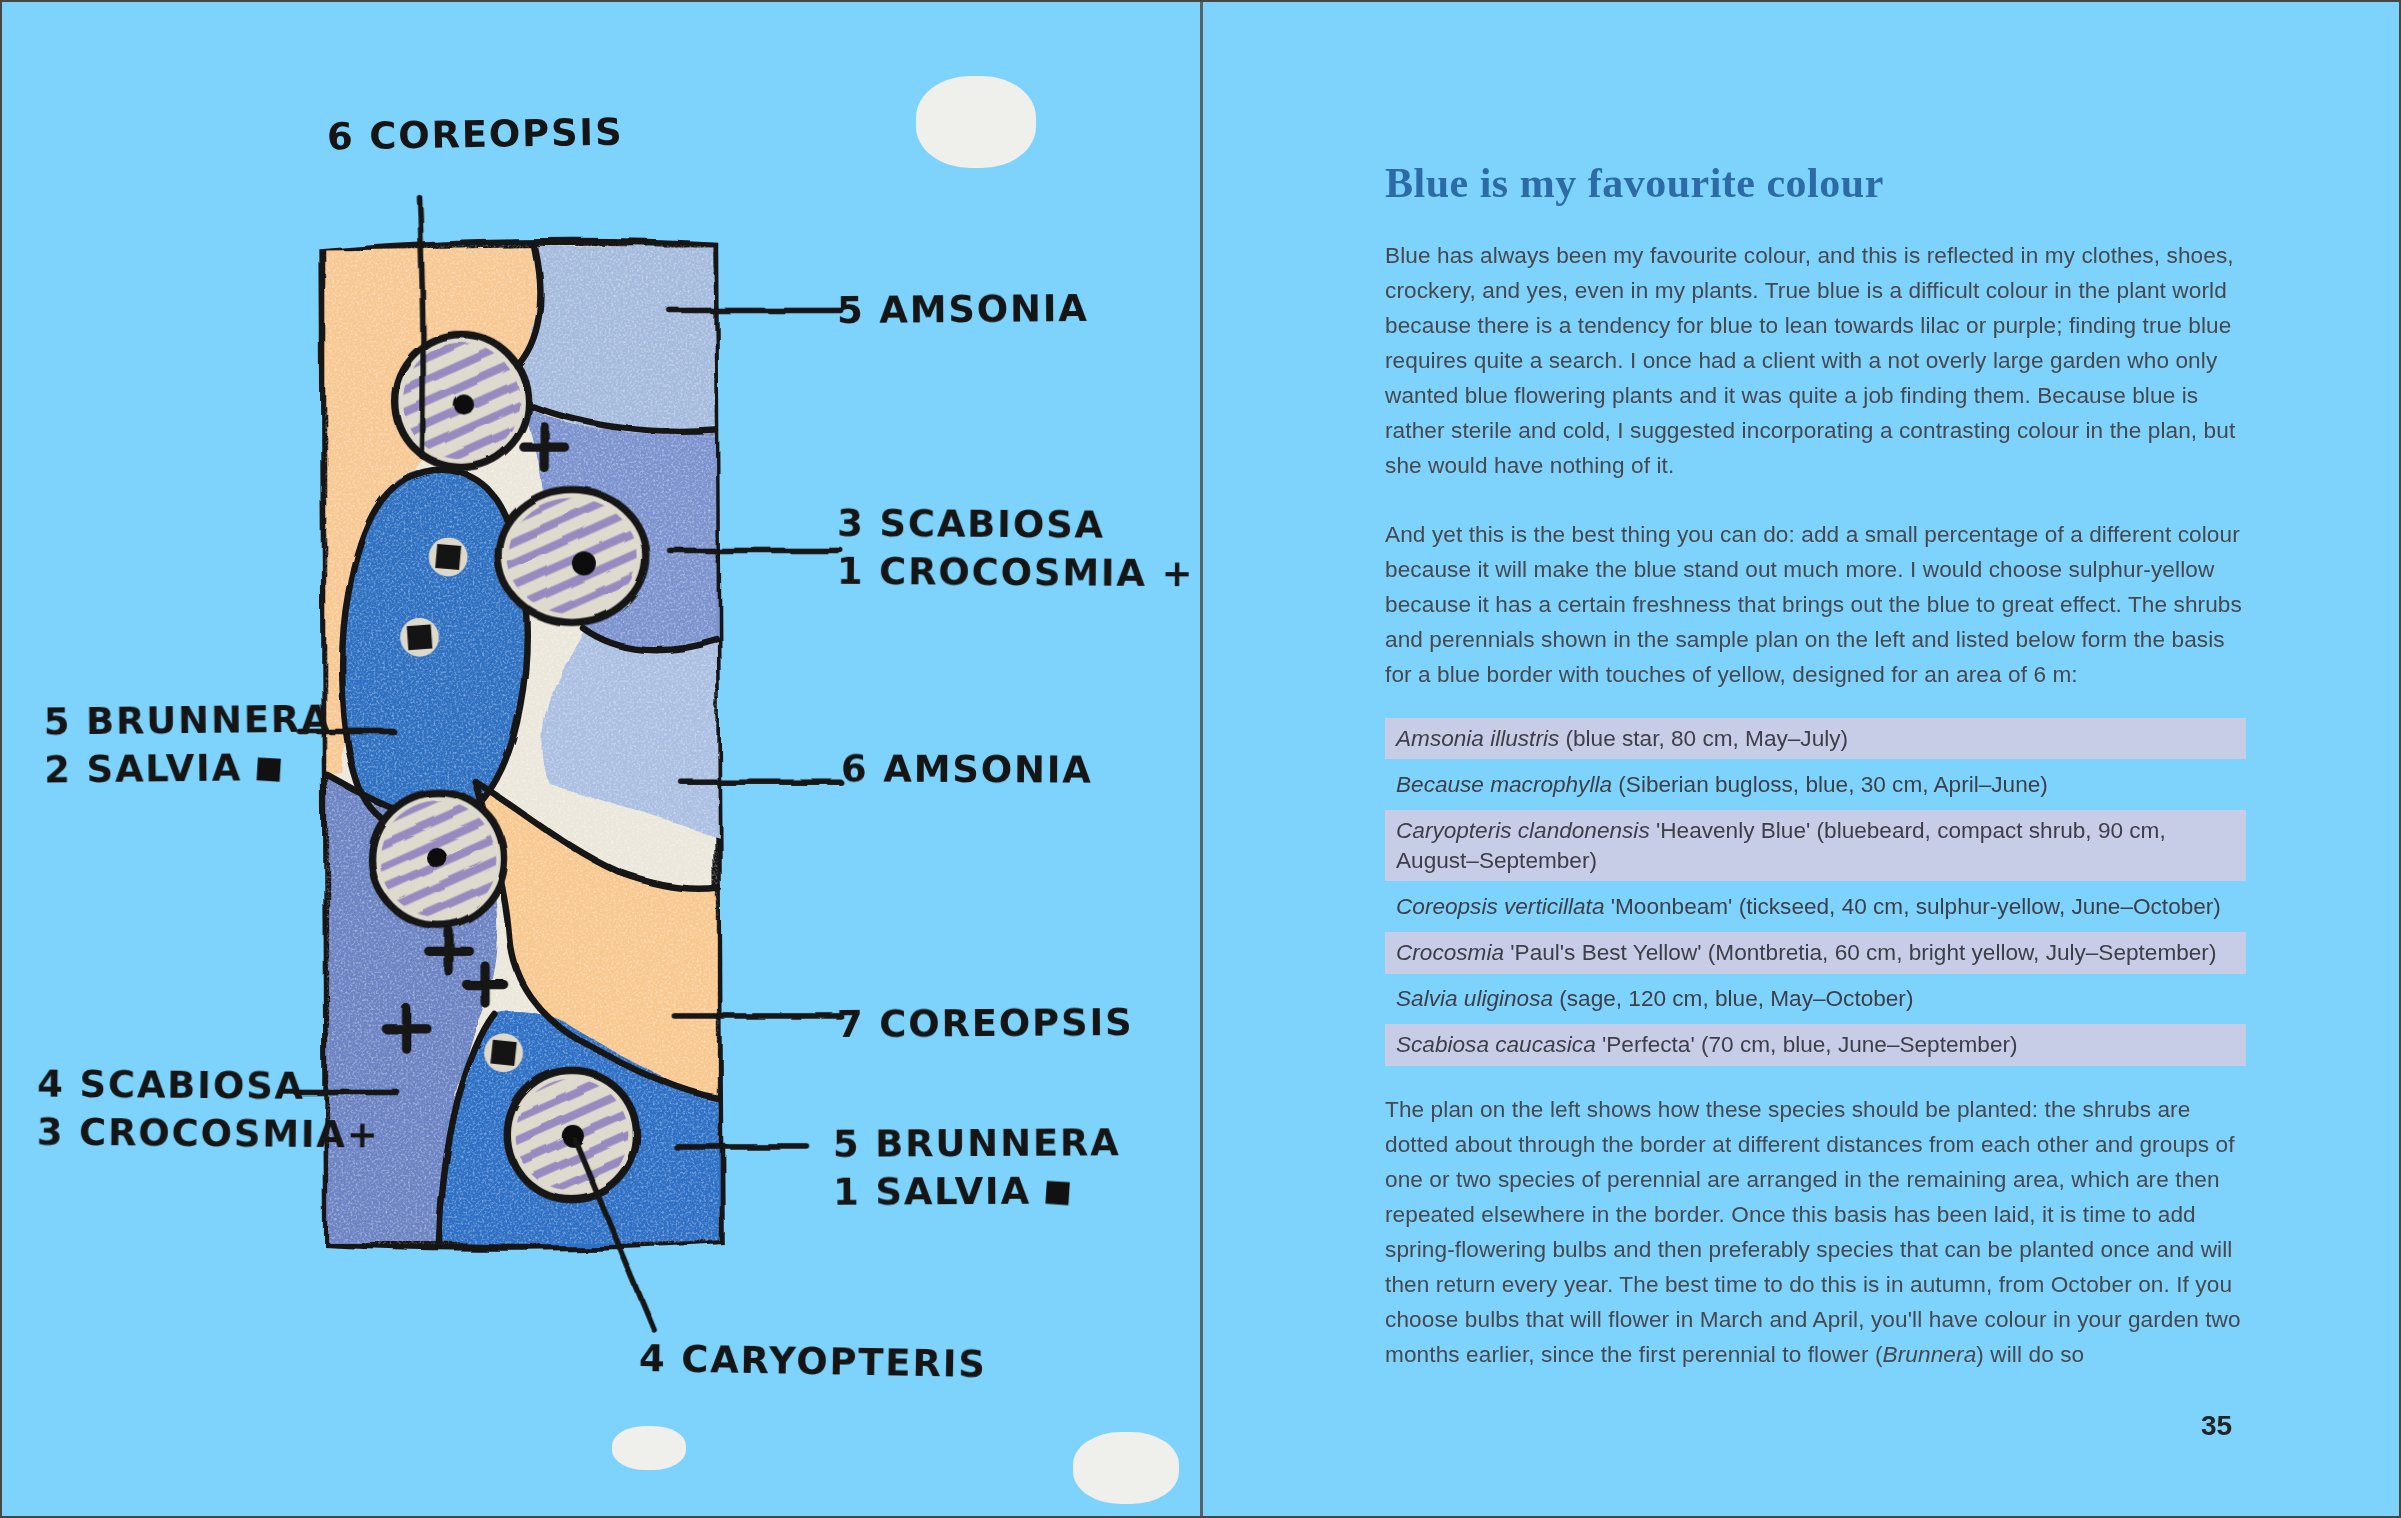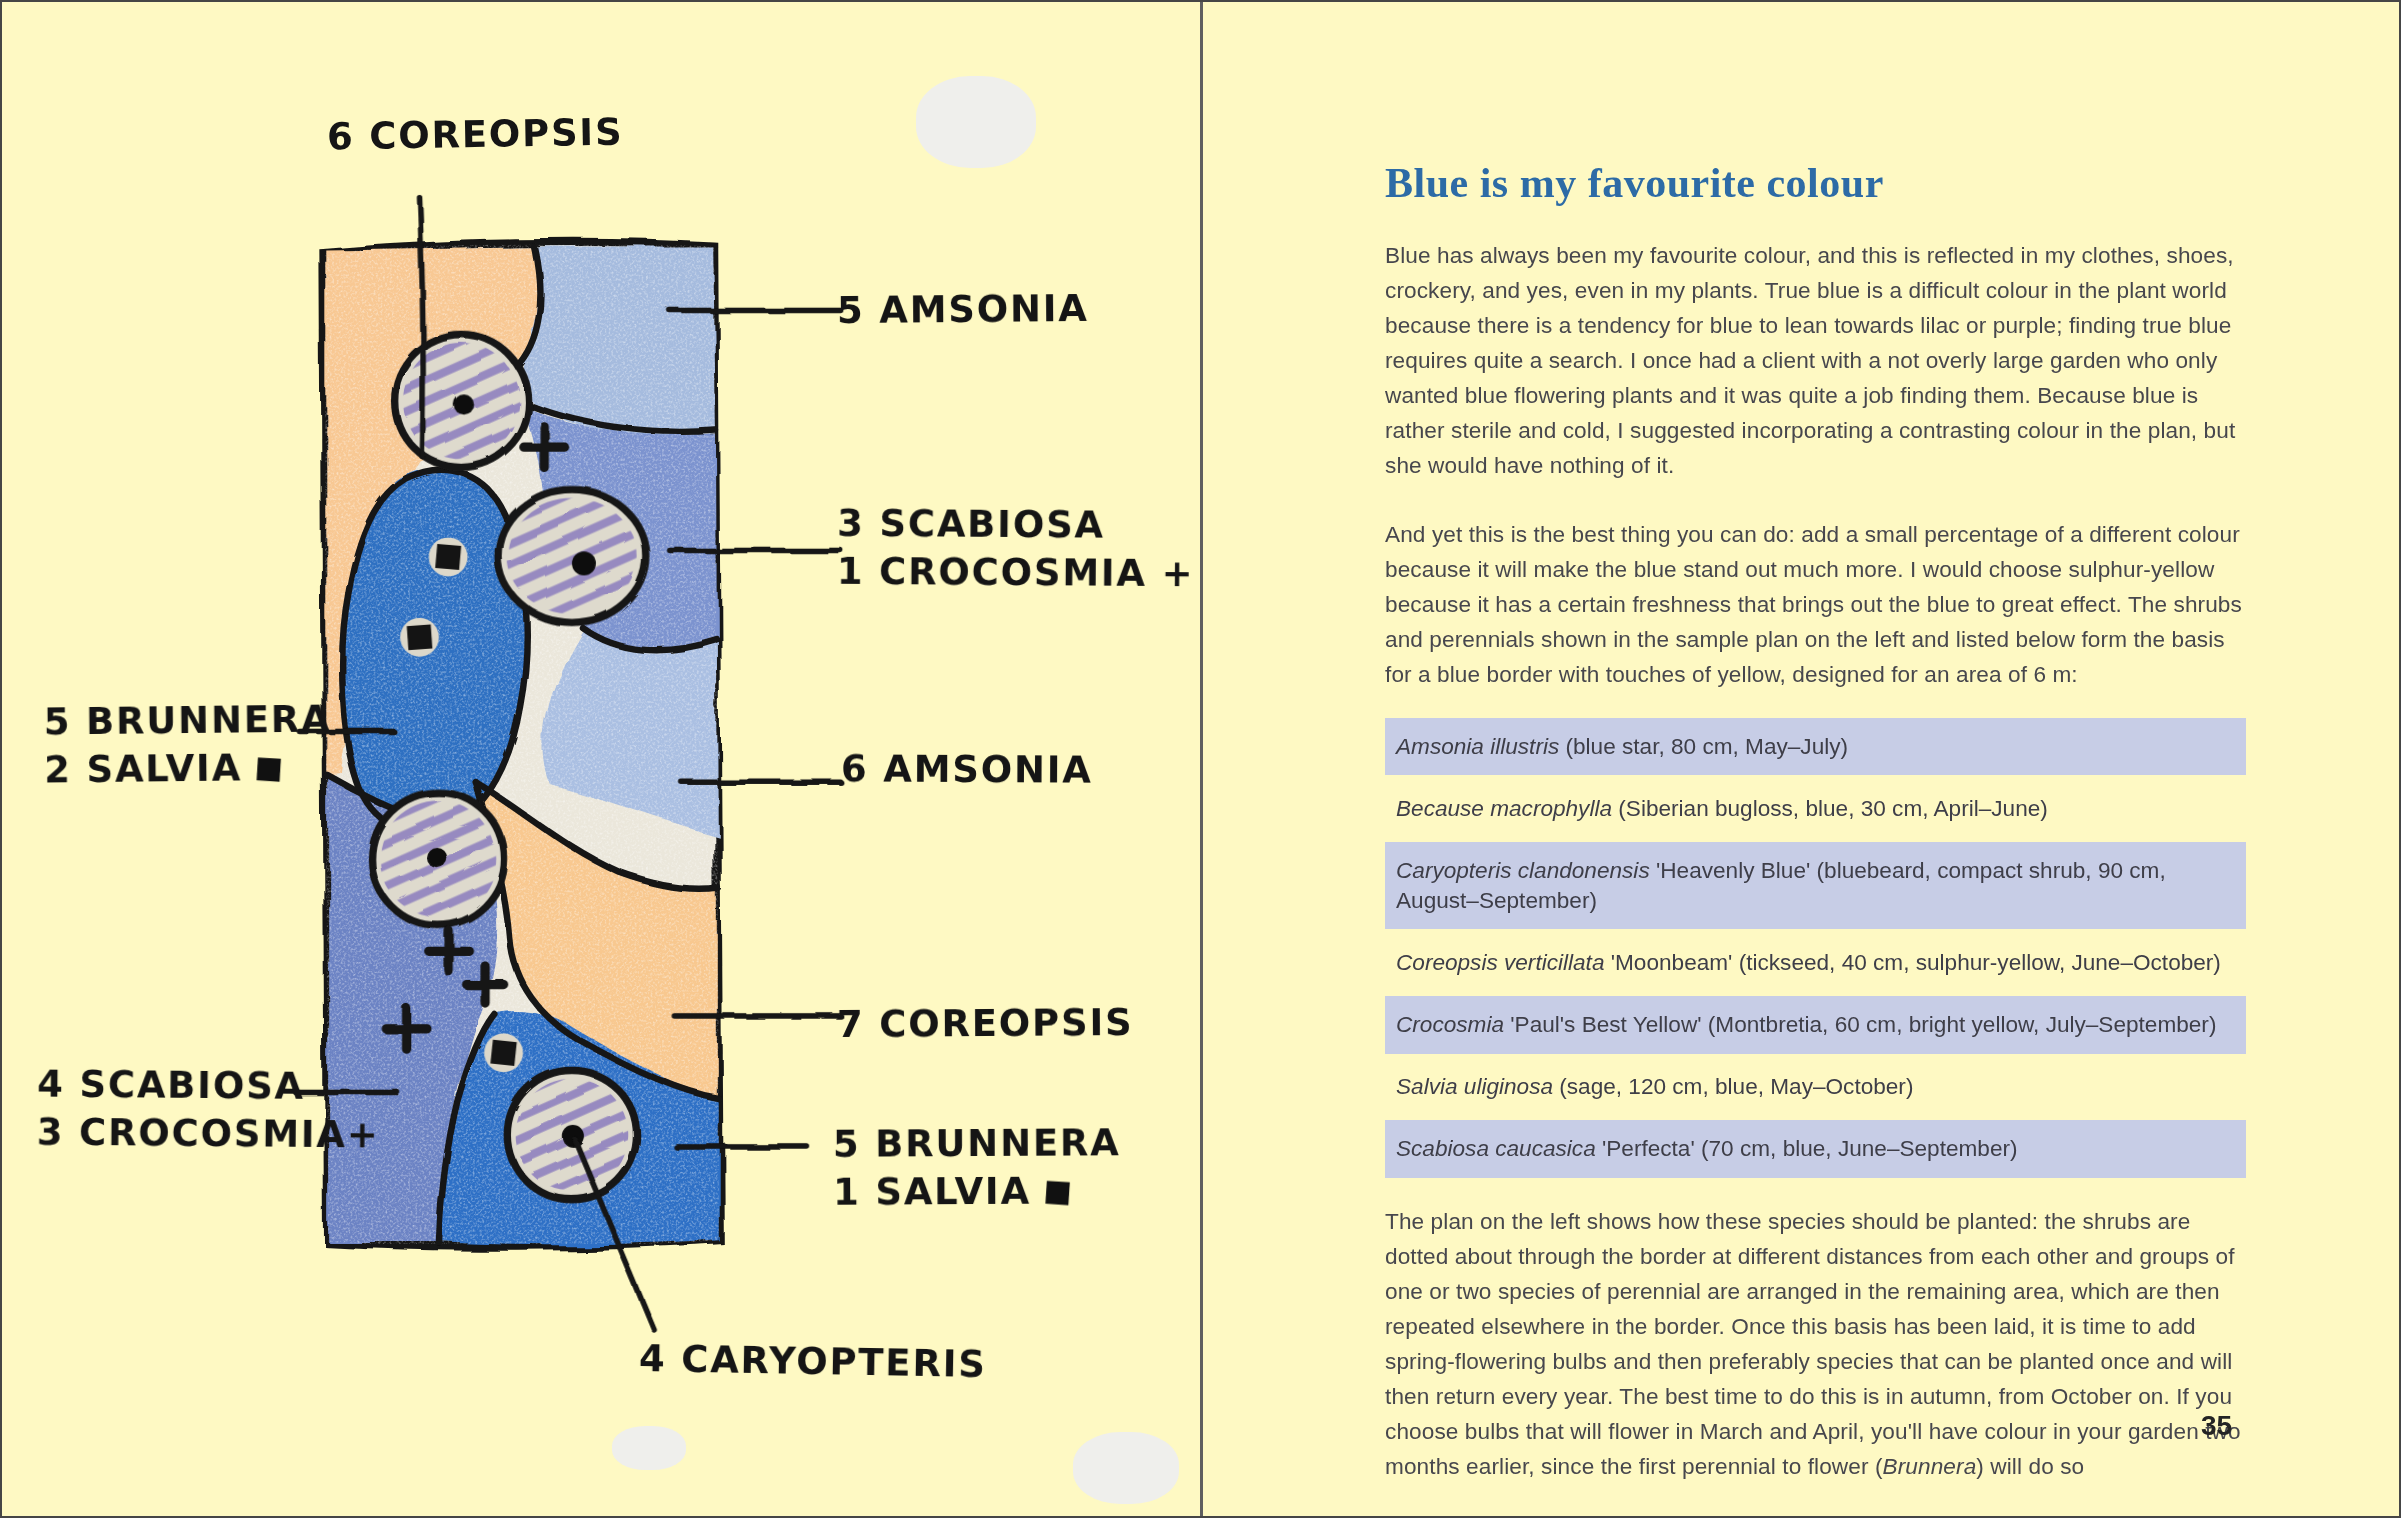--- a/index.html
+++ b/index.html
@@ -1,17 +1,17 @@
 <!DOCTYPE html>
 <html style="font-size:14.8px"><head>
 <meta charset="utf-8">
 <style>
   html,body{margin:0;padding:0;background:#ffffff;}
   .spread{
-    position:relative;width:2401px;height:1518px;background:#fef9c3;
+    position:relative;width:2401px;height:1518px;background:#7dd3fc;
     border:2.8px solid #464646;box-sizing:border-box;overflow:hidden;
     font-family:"Liberation Sans",sans-serif;
   }
   .spine{position:absolute;left:1198px;top:0;width:2.8px;height:100%;background:#5f5f5f;}
   .lp{position:absolute;left:0;top:0;width:1198px;height:100%;}
   .rp{position:absolute;left:1201px;top:0;width:1032px;height:100%;border-radius:11px;}
   .plan-svg{position:absolute;left:0;top:0;}
   .smudge{position:absolute;background:#efefec;border-radius:45%;}
 
   
@@ -28,21 +28,21 @@
   .rp-inner{position:absolute;left:182px;top:157px;width:861px;}
   .headline{
     font-family:"Liberation Serif",serif;font-weight:700;font-size:42px;line-height:48px;
     color:#2d6ba6;margin:0 0 31px 0;letter-spacing:0.5px;
   }
   .bodytext{
     font-size:22.6px;line-height:35px;color:#47474d;margin:0 0 34px 0;letter-spacing:0.1px;
   }
   .plant-list{margin:-8.3px 0 26px 0;}
   .plant-row{
-    font-size:22.6px;line-height:29.6px;color:#3e3e48;padding:14px 11px;margin-bottom:4.6px;
+    font-size:22.6px;line-height:29.6px;color:#3e3e48;padding:6px 11px;margin-bottom:4.6px;
   }
   .plant-row.hl{background:#c7cde6;}
   .species{font-style:italic;}
   .em{font-style:italic;}
   .pagenum{
     position:absolute;left:998px;top:1408px;font-weight:700;font-size:28px;color:#242424;
     font-family:"Liberation Sans",sans-serif;
   }
 </style>
 </head>

